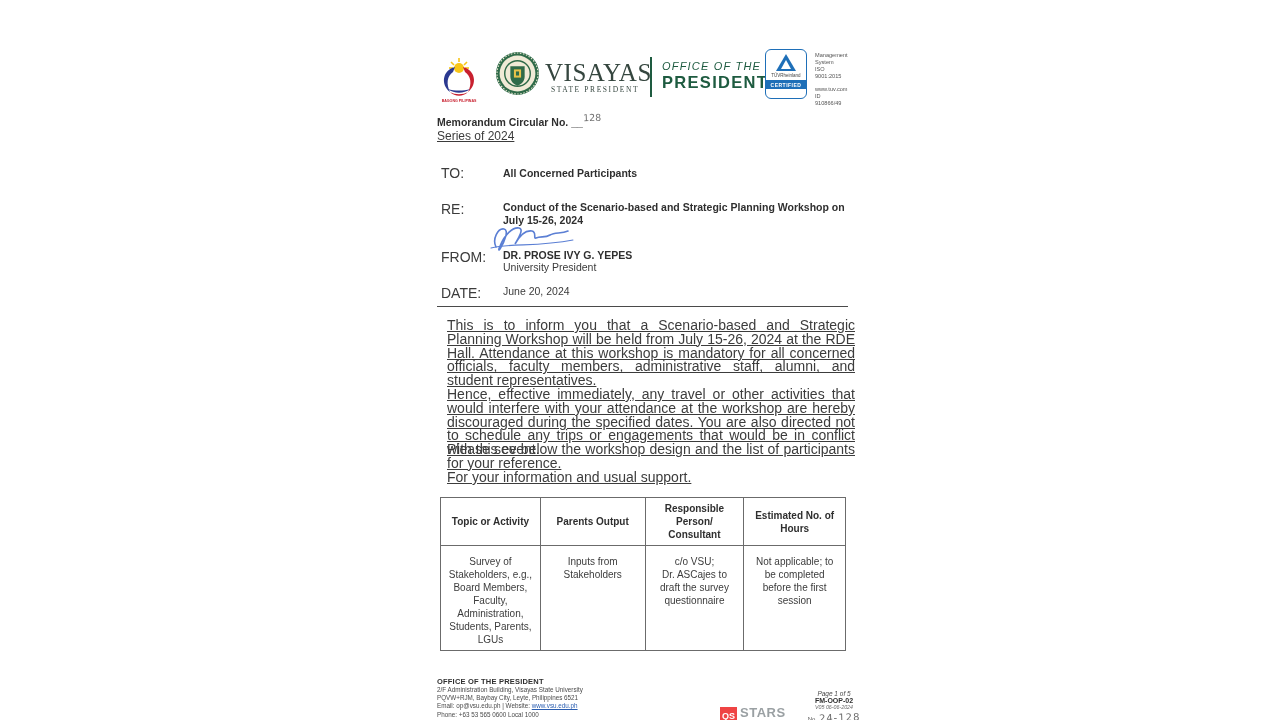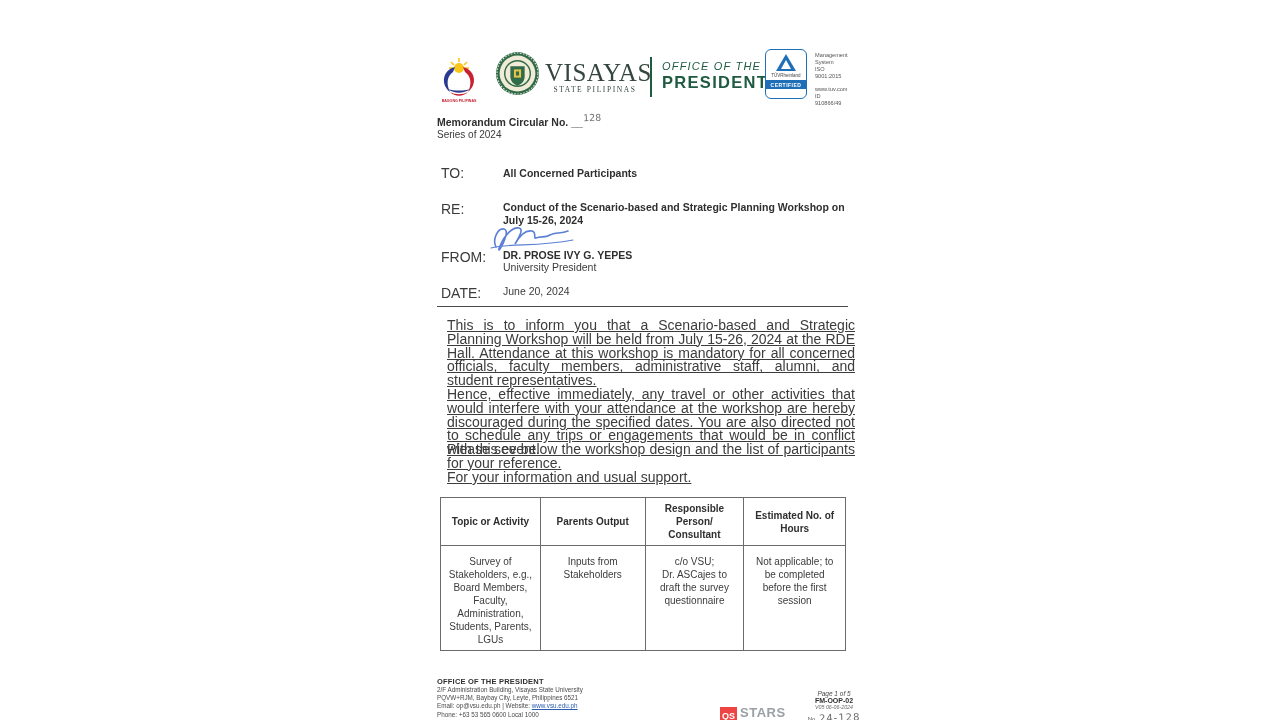--- a/index.html
+++ b/index.html
@@ -30,21 +30,21 @@
   .tuv .tbrand { font-size:4.5px; color:#444; margin-top:2px; }
   .tuv .tcert { background:#1e6fb8; color:#fff; font-size:5px; letter-spacing:.5px;
                 padding:1.5px 0; margin-top:2px; font-weight:bold; }
   .tuv-txt { position:absolute; left:378px; top:3px; font-size:5.6px; color:#555; line-height:7px; }
   .tuv-txt .gap { height:6px; }
 
   
   .memoline { position:absolute; left:0; top:92px; font-size:10.5px; font-weight:bold; color:#2f2f2f; }
   .hand { display:inline-block; font-family:"DejaVu Sans", sans-serif; color:#6f6f6f;
           font-size:9.5px; font-weight:normal; transform:translateY(-5px) rotate(-2deg); }
-  .series { position:absolute; left:0; top:105px; font-size:10px; }
+  .series { position:absolute; left:0; top:105px; font-size:12px;text-decoration:underline; }
   .row-label { position:absolute; left:4px; font-size:14px; }
   .row-value { position:absolute; left:66px; width:345px; font-size:10.5px; }
   .bold { font-weight:bold; color:#2f2f2f; }
   .sig { position:absolute; left:52px; top:199px; width:86px; height:30px; }
   .hr { position:absolute; left:0; top:282px; width:411px; border-top:1.6px solid #4a4a4a; }
 
   
   .para { position:absolute; left:10px; width:408px; font-size:14px; line-height:13.8px;
           text-align:justify; color:#3c3c3c;text-decoration:underline; }
 
@@ -105,21 +105,21 @@
       <circle cx="22" cy="22" r="17.5" fill="#f0ead6"></circle>
       <circle cx="22" cy="22" r="20" fill="none" stroke="#f0ead6" stroke-width="1" stroke-dasharray="1.5 1.5"></circle>
       <circle cx="22" cy="22" r="12.5" fill="none" stroke="#2f6b49" stroke-width="1.4"></circle>
       <path d="M15 15 h14 v10 c0 5 -4 8 -7 9 c-3 -1 -7 -4 -7 -9 Z" fill="#2f6b49"></path>
       <rect x="18.5" y="18" width="7" height="8" fill="#e8c24a"></rect>
       <rect x="20.5" y="20" width="3" height="4" fill="#2f6b49"></rect>
     </svg>
 
     <div class="wordmark">
       <div class="wm1">VISAYAS</div>
-      <div class="wm2">STATE PILIPINAS</div>
+      <div class="wm2">STATE PRESIDENT</div>
     </div>
 
     <div class="vdiv"></div>
 
     <div class="office">
       <div class="o1">OFFICE OF THE</div>
       <div class="o2">PRESIDENT</div>
     </div>
 
     <div class="tuv">

